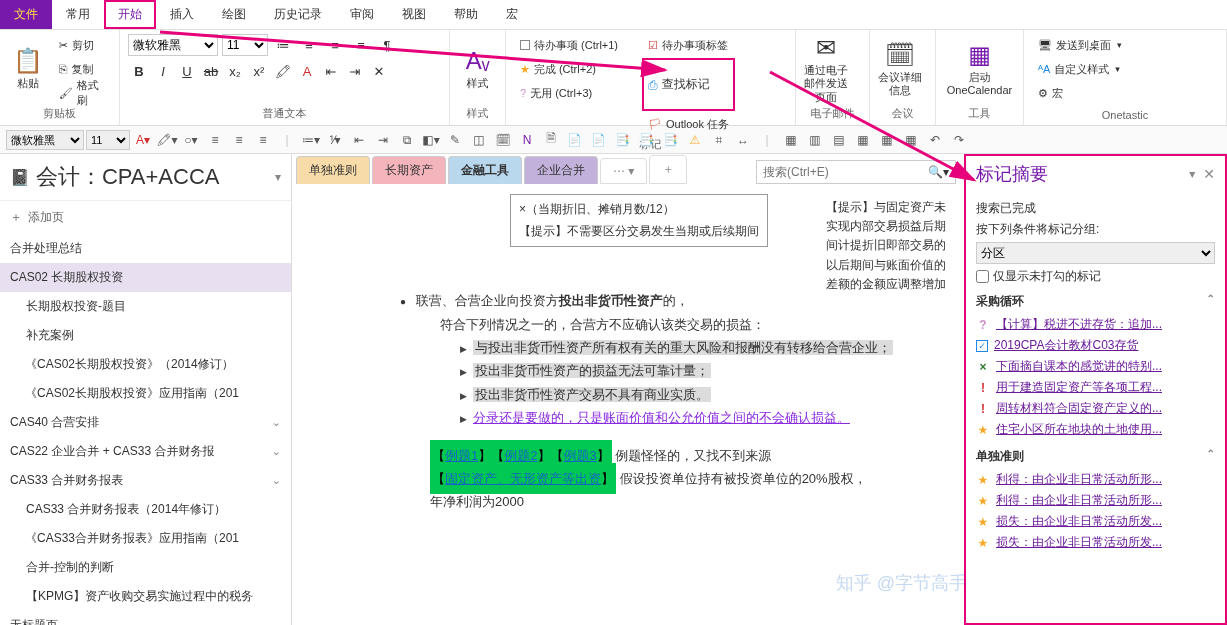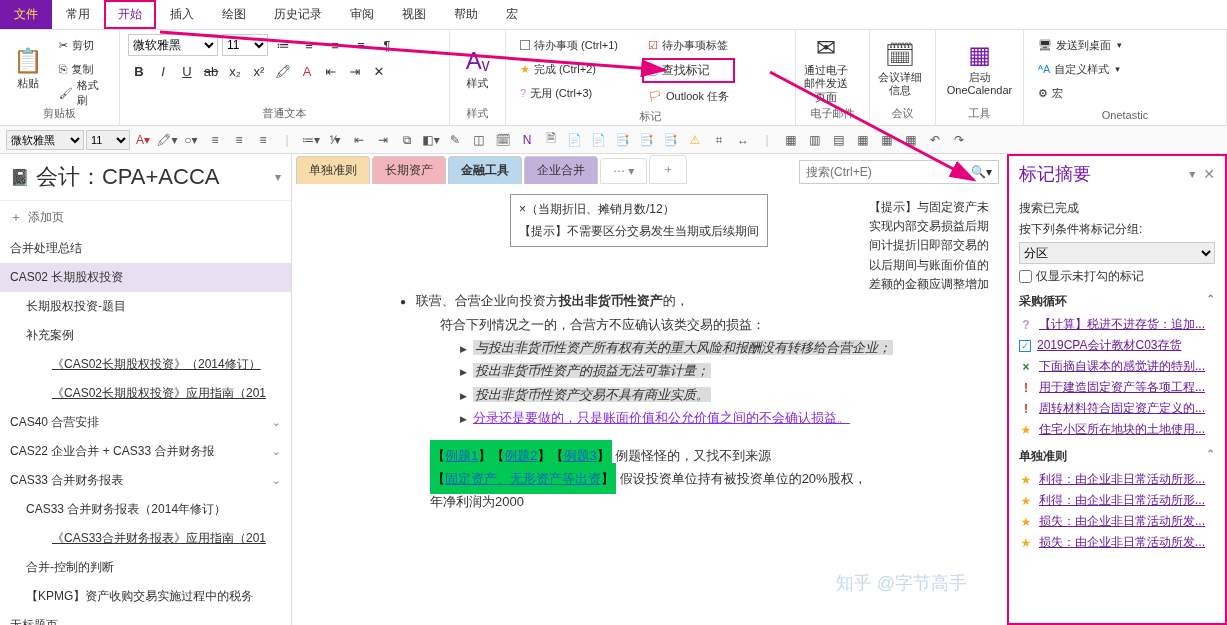--- a/index.html
+++ b/index.html
@@ -17,21 +17,21 @@
 .rgroup { border-right: 1px solid #e5e5e5; padding: 4px 8px; display: flex; flex-direction: column; }
 .rgroup .body { flex: 1; display: flex; align-items: flex-start; gap: 4px; }
 .rgroup .label { text-align: center; font-size: 11px; color: #666; padding-top: 2px; }
 .rbig { width: 44px; height: 70px; display: flex; flex-direction: column; align-items: center; justify-content: center; gap: 2px; cursor: pointer; }
 .rbig .ico { font-size: 24px; }
 .rbig .txt { font-size: 11px; text-align: center; line-height: 1.2; }
 .rcol { display: flex; flex-direction: column; gap: 2px; }
 .rbtn { height: 22px; padding: 0 6px; display: flex; align-items: center; gap: 4px; font-size: 11px; cursor: pointer; }
 .rsel { height: 22px; font-size: 12px; border: 1px solid #ccc; background: #fff; }
 .fmtbtn { width: 22px; height: 22px; display: inline-flex; align-items: center; justify-content: center; cursor: pointer; font-size: 13px; }
-.hl-box { border: 2px solid #e6007a; padding: 2px 4px; display: inline-flex; align-items: center; gap: 4px; }
+.hl-box { border: 2px solid #e6007a; padding: 16px 4px; display: inline-flex; align-items: center; gap: 4px; }
 
 
 .qat { height: 28px; background: #fafafa; border-bottom: 1px solid #ddd; display: flex; align-items: center; padding: 0 6px; gap: 2px; }
 .qsel { height: 20px; font-size: 11px; border: 1px solid #ccc; }
 .qbtn { width: 22px; height: 20px; display: inline-flex; align-items: center; justify-content: center; cursor: pointer; color: #555; font-size: 12px; }
 
 
 .main { display: flex; height: 471px; }
 
 
@@ -39,46 +39,46 @@
 .nav-hdr { padding: 8px 10px; display: flex; align-items: center; gap: 6px; border-bottom: 1px solid #eee; }
 .nav-hdr .ico { font-size: 16px; }
 .nav-hdr .title { font-size: 22px; flex: 1; }
 .nav-hdr .arr { font-size: 12px; color: #888; }
 .addpage { padding: 8px 10px; color: #666; cursor: pointer; display: flex; align-items: center; gap: 6px; }
 .navlist { }
 .navitem { padding: 6px 10px; cursor: pointer; display: flex; align-items: center; }
 .navitem .chev { margin-left: auto; color: #888; font-size: 11px; }
 .navitem.sel { background: #e8e0f0; }
 .navitem.d1 { padding-left: 26px; }
-.navitem.d2 { padding-left: 52px; text-decoration: underline; }
+.navitem.d2 { padding-left: 25px; }
 
 
 .content { flex: 1; display: flex; flex-direction: column; overflow: hidden; position: relative; }
 .tabs { height: 30px; display: flex; align-items: flex-end; padding-left: 4px; gap: 0; }
 .ptab { padding: 5px 12px; border: 1px solid #ccc; border-bottom: none; border-radius: 4px 4px 0 0; margin-right: 2px; font-size: 12px; cursor: pointer; }
 .ptab.c1 { background: #f7dca9; }
 .ptab.c2 { background: #f4b4bc; }
 .ptab.c3 { background: #b9d7ed; font-weight: bold; }
 .ptab.c4 { background: #c2b2db; }
 .ptab.more { background: #fff; color: #888; border: 1px solid #ddd; }
 .search { margin-left: auto; margin-right: 8px; width: 200px; height: 24px; border: 1px solid #ccc; padding: 0 6px; display: flex; align-items: center; gap: 4px; }
 .search input { border: none; outline: none; flex: 1; font-size: 12px; }
 .page { flex: 1; overflow: auto; padding: 10px 8px 10px 18px; font-size: 13px; line-height: 1.8; }
 .note-box { border: 1px solid #999; padding: 4px 8px; margin-bottom: 12px; font-size: 12px; display: inline-block; max-width: 320px; }
-.gray-bg { background: #dcdcdc; padding: 0 2px; font-style: italic; }
+.gray-bg { background: #dcdcdc; padding: 0 2px; }
 .green-bg { background: #00c853; color: #000; padding: 8px 2px; }
 .ul-purple { color: #8a2be2; text-decoration: underline; }
 .ul-blue { color: #1565c0; text-decoration: underline; }
 .bullet { margin-left: 20px; }
 .bullet::before { content: "●"; margin-right: 6px; font-size: 10px; }
 .tri::before { content: "▶"; margin-right: 6px; font-size: 9px; color: #444; }
 .tip-right { position: absolute; top: 44px; right: 10px; font-size: 12px; line-height: 1.6; width: 128px; }
 
 
-.rpanel { width: 220px; border-left: 1px solid #ddd; border: 2px solid #e6007a; background: #fff; display: flex; flex-direction: column; }
+.rpanel { width: 263px; border-left: 1px solid #ddd; border: 2px solid #e6007a; background: #fff; display: flex; flex-direction: column; }
 .rp-hdr { padding: 6px 10px; display: flex; align-items: center; }
 .rp-title { font-size: 18px; color: #7719aa; flex: 1; }
 .rp-close { font-size: 14px; color: #888; cursor: pointer; }
 .rp-body { padding: 4px 10px; flex: 1; overflow: auto; }
 .rp-row { margin: 4px 0; font-size: 12px; }
 .rp-sel { width: 100%; height: 22px; border: 1px solid #ccc; font-size: 12px; }
 .rp-grp { font-weight: bold; margin: 8px 0 4px; display: flex; }
 .rp-grp .chev { margin-left: auto; font-size: 10px; color: #888; }
 .rp-item { display: flex; align-items: center; gap: 6px; padding: 2px 0; font-size: 12px; }
 .rp-item a { color: #6a1b9a; text-decoration: underline; flex: 1; white-space: nowrap; overflow: hidden; text-overflow: ellipsis; }

